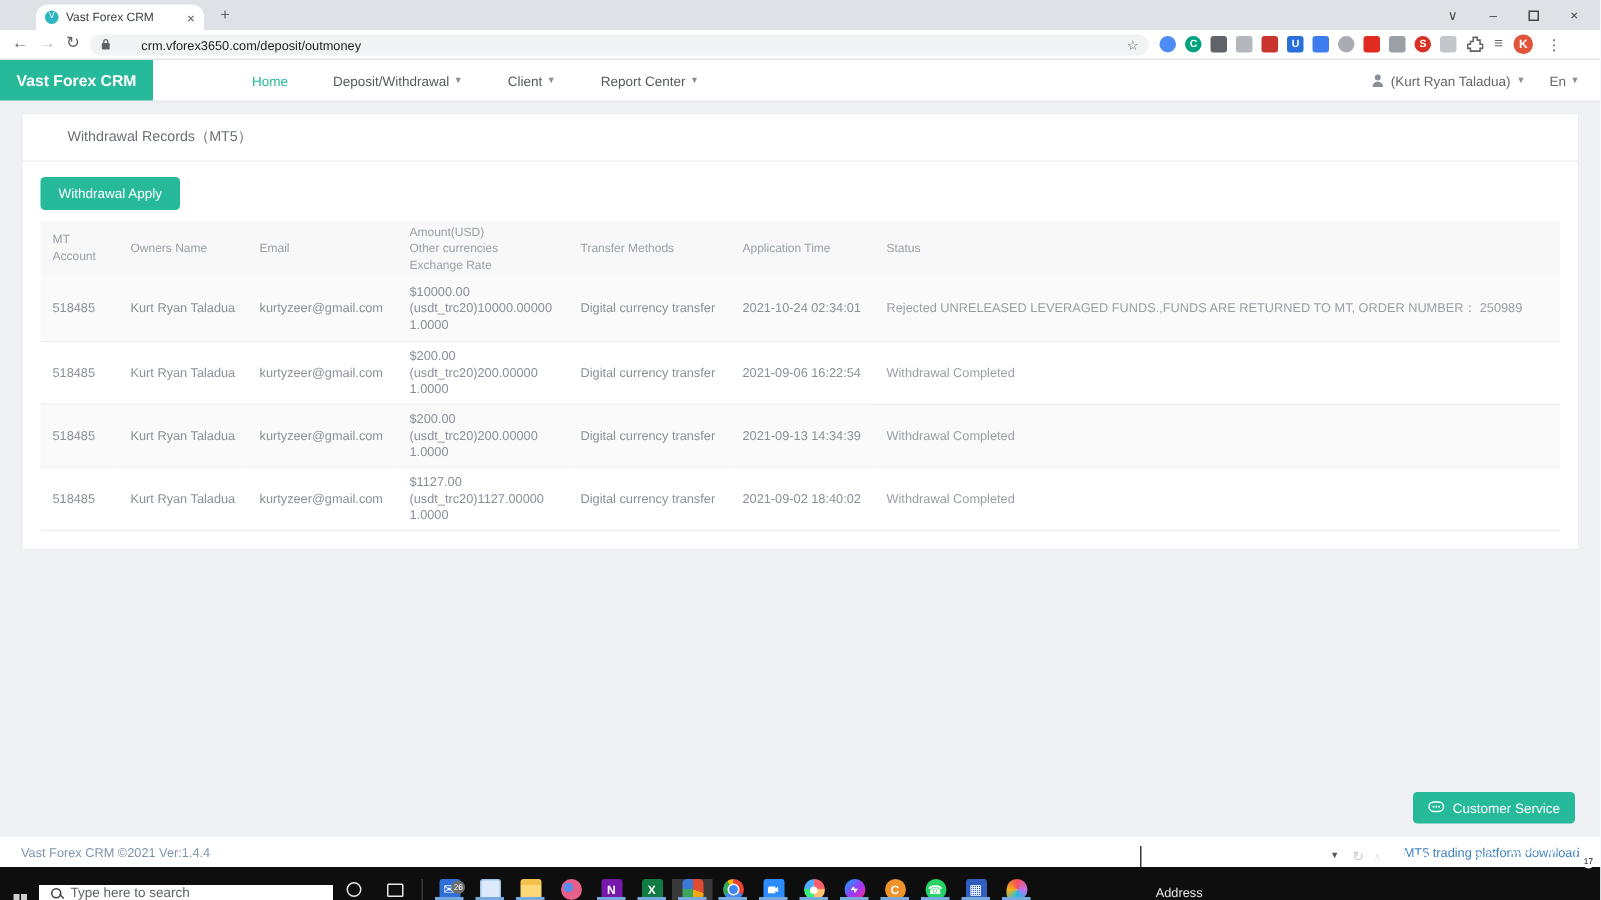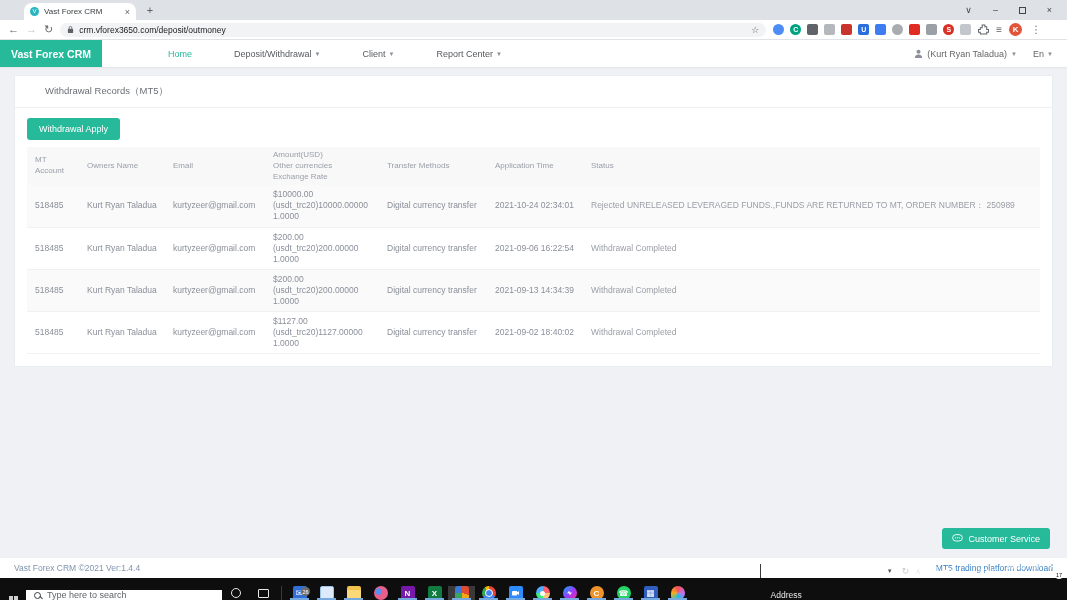--- a/index.html
+++ b/index.html
@@ -15,34 +15,34 @@
   .tab-close { font-size:9px; color:#5f6368; cursor:default; }
   .new-tab { position:absolute; left:142px; top:4px; width:16px; height:14px; font-size:11px; color:#5f6368; text-align:center; line-height:13px; }
   .win-controls { position:absolute; right:4px; top:0; height:20px; display:flex; align-items:center; }
   .win-controls > div { width:27px; height:20px; display:flex; align-items:center; justify-content:center; font-size:9px; color:#444; }
   .wc-restore-box { width:7px; height:7px; border:1px solid #444; }
   .wc-close { font-size:11px; }
 
   .toolbar { position:absolute; top:20px; left:0; right:0; height:20px; background:#fff; border-bottom:1px solid #e1e3e6; display:flex; align-items:center; padding:0 8px; gap:7px; }
   .nav-ic { font-size:11px; color:#5f6368; line-height:1; }
   .nav-ic.disabled { color:#bdc1c6; }
-  .omnibox { flex:1; height:14px; background:#f1f3f4; border-radius:7px; display:flex; align-items:center; padding:0 7px; gap:5px; max-width:706px; }
+  .omnibox { flex:1; height:14px; background:#f1f3f4; border-radius:7px; display:flex; align-items:center; padding:0 7px; gap:20px; max-width:706px; }
   .url-text { font-size:8.5px; color:#202124; flex:1; white-space:nowrap; overflow:hidden; }
   .star { font-size:9px; color:#5f6368; }
   .ext-area { display:flex; align-items:center; gap:6px; }
   .ext-dot { width:11px; height:11px; border-radius:2px; display:inline-flex; align-items:center; justify-content:center; color:#fff; font-size:7px; font-weight:bold; }
   .puzzle-ic, .panel-ic { color:#5f6368; font-size:10px; }
   .avatar { width:13px; height:13px; border-radius:50%; background:#e2543a; color:#fff; font-size:8px; font-weight:bold; display:flex; align-items:center; justify-content:center; }
   .kebab { font-size:10px; color:#5f6368; padding:0 2px; }
 
   
   .site { position:absolute; top:40px; left:0; right:0; bottom:22px; background:#eff1f4; }
   .site-header { position:absolute; top:0; left:0; right:0; height:27px; background:#fff; box-shadow:0 1px 2px rgba(0,0,0,0.06); display:flex; align-items:center; }
   .brand { width:102px; height:27px; background:#26b99a; color:#fff; font-size:10.5px; font-weight:bold; display:flex; align-items:center; justify-content:center; flex:0 0 auto; }
-  .main-nav { display:flex; align-items:center; gap:42px; margin-left:66px; }
+  .main-nav { display:flex; align-items:center; gap:30px; margin-left:66px; }
   .nav-item { font-size:9px; color:#565a5f; display:flex; align-items:center; gap:3px; }
   .nav-item.active { color:#26b99a; }
   .caret { font-size:6px; color:#8a8f99; }
   .user-area { margin-left:auto; display:flex; align-items:center; gap:16px; padding-right:14px; }
   .user-name { font-size:9px; color:#666; display:flex; align-items:center; gap:4px; }
   .lang { font-size:9px; color:#666; display:flex; align-items:center; gap:3px; }
 
   .card { position:absolute; top:35px; left:14px; right:14px; background:#fff; border:1px solid #e9ecf0; min-height:270px; }
   .card-title { height:32px; display:flex; align-items:center; padding-left:30px; font-size:9.5px; color:#6b6f76; border-bottom:1px solid #efefef; }
   .apply-btn { margin:10px 0 7px 12px; background:#26b99a; border:none; color:#fff; font-size:9px; padding:6px 12px; border-radius:3px; font-family:inherit; }

